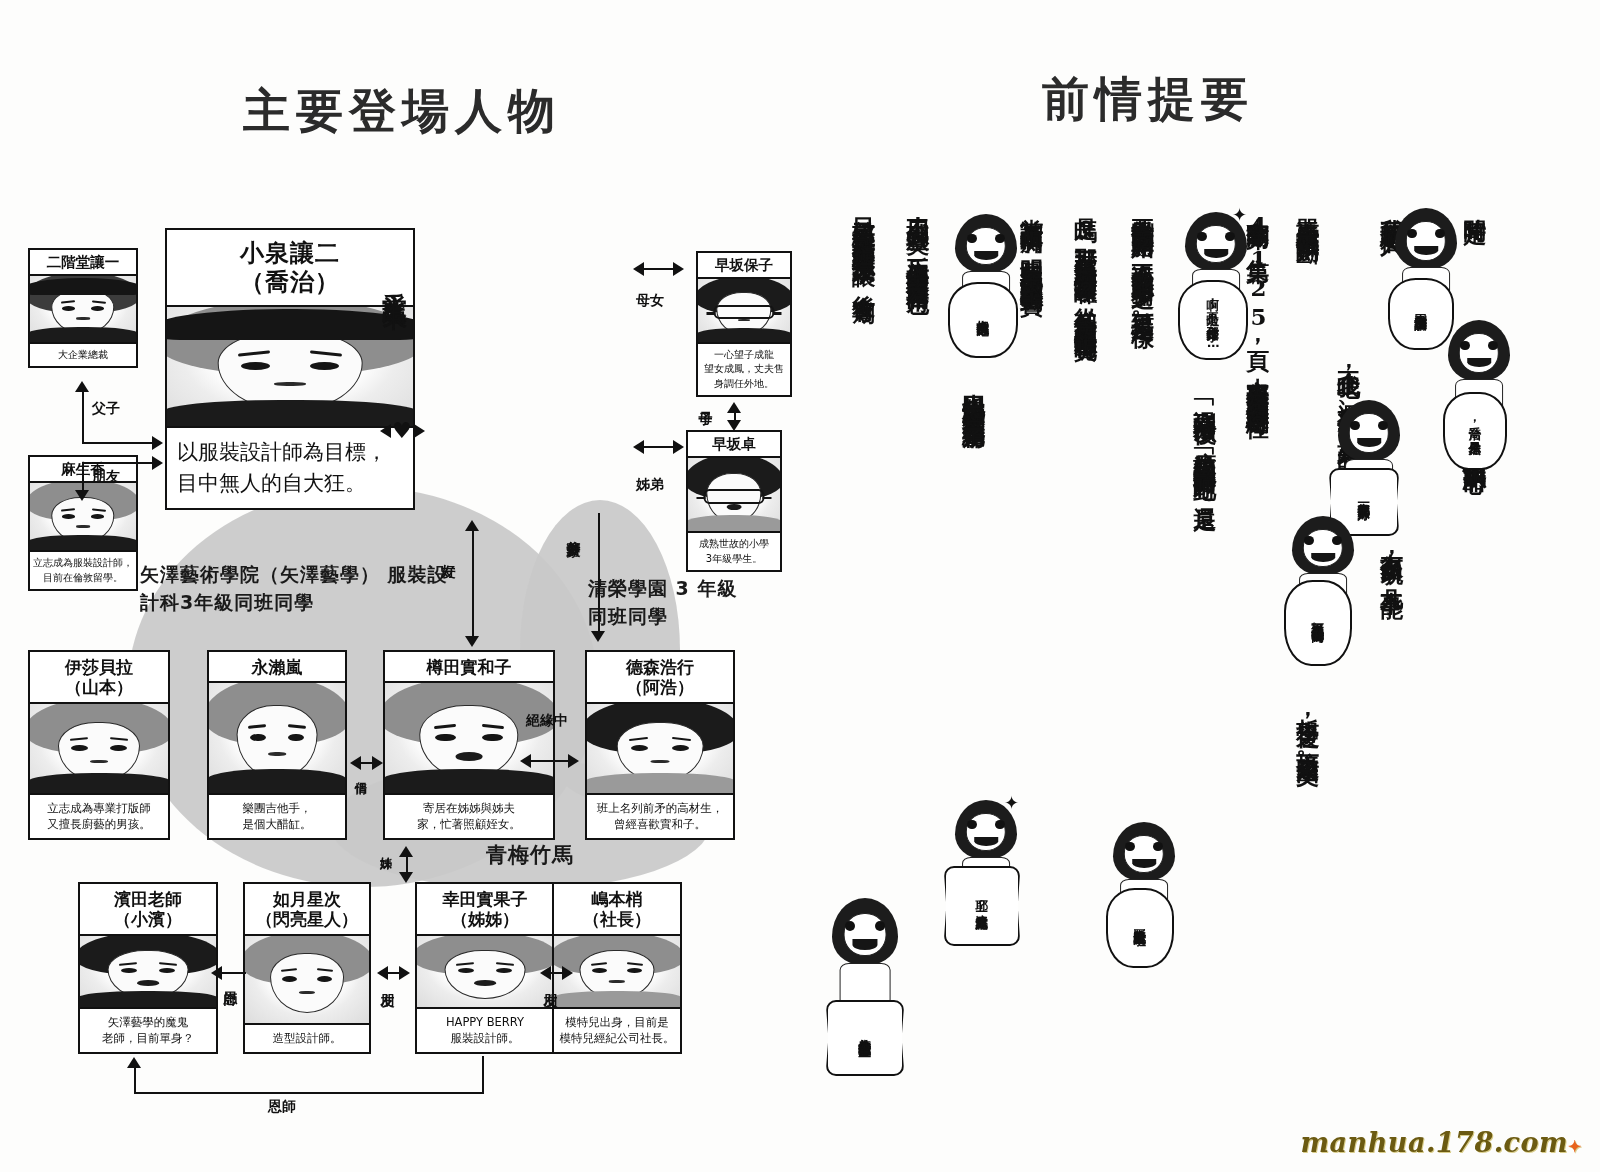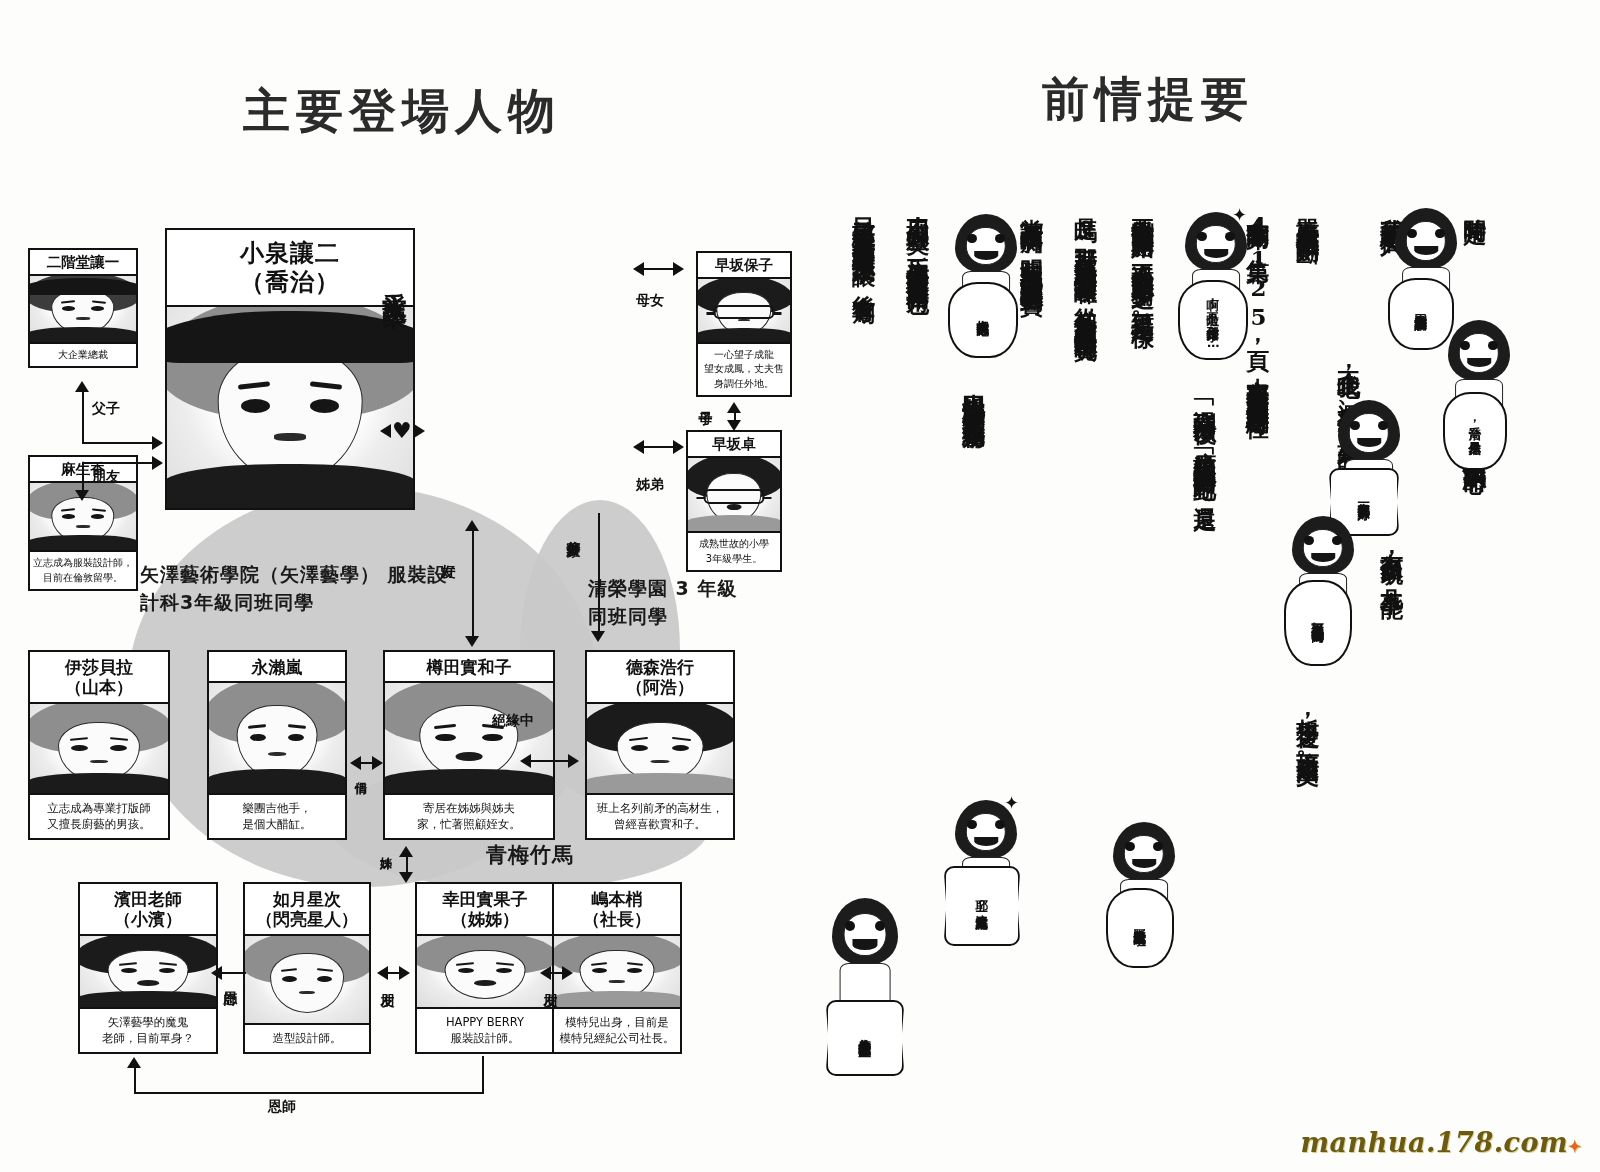--- a/index.html
+++ b/index.html
@@ -283,20 +283,22 @@
         <div class="skin"></div>
           <div class="hat"></div>
         <div class="brow l"></div>
           <div class="brow r"></div>
         <div class="eye l"></div>
           <div class="eye r"></div>
         <div class="mouth"></div>
           <div class="collar"></div>
       </div>
     </div>
+    <div class="cdesc">以服裝設計師為目標，
+目中無人的自大狂。</div>
   </div>
 
 
   <div class="card small" style="left:686px;top:251px;width:96px;height:146px;margin-left:10px;">
     <div class="cname">早坂保子</div>
     <div class="portrait">
       <div class="face">
         <div class="bg"></div>
           <div class="hair"></div>
         <div class="skin"></div>
@@ -542,21 +544,21 @@
   <div class="rel-label vert" style="left:565px;top:530px;">仰慕對象</div>
 
   <div class="arw l" style="left:350px;top:756px;"></div>
   <div class="ln h" style="left:360px;top:762px;width:14px;"></div>
   <div class="arw r" style="left:372px;top:756px;"></div>
   <div class="rel-label vert" style="left:352px;top:772px;font-size:12px;">情侶</div>
 
   <div class="arw l" style="left:520px;top:754px;"></div>
   <div class="ln h" style="left:530px;top:760px;width:40px;"></div>
   <div class="arw r" style="left:568px;top:754px;"></div>
-  <div class="rel-label" style="left:492px;top:712px;text-align:center;">絕緣中</div>
+  <div class="rel-label" style="left:526px;top:712px;text-align:center;">絕緣中</div>
 
   <div class="arw u" style="left:399px;top:846px;"></div>
   <div class="ln v" style="left:406px;top:856px;height:18px;"></div>
   <div class="arw d" style="left:399px;top:872px;"></div>
   <div class="rel-label vert" style="left:377px;top:848px;font-size:12px;">姊妹</div>
 
   <div class="ln h" style="left:222px;top:972px;width:24px;"></div>
   <div class="arw l" style="left:211px;top:966px;"></div>
   <div class="rel-label vert" style="left:222px;top:980px;">恩師</div>
 

